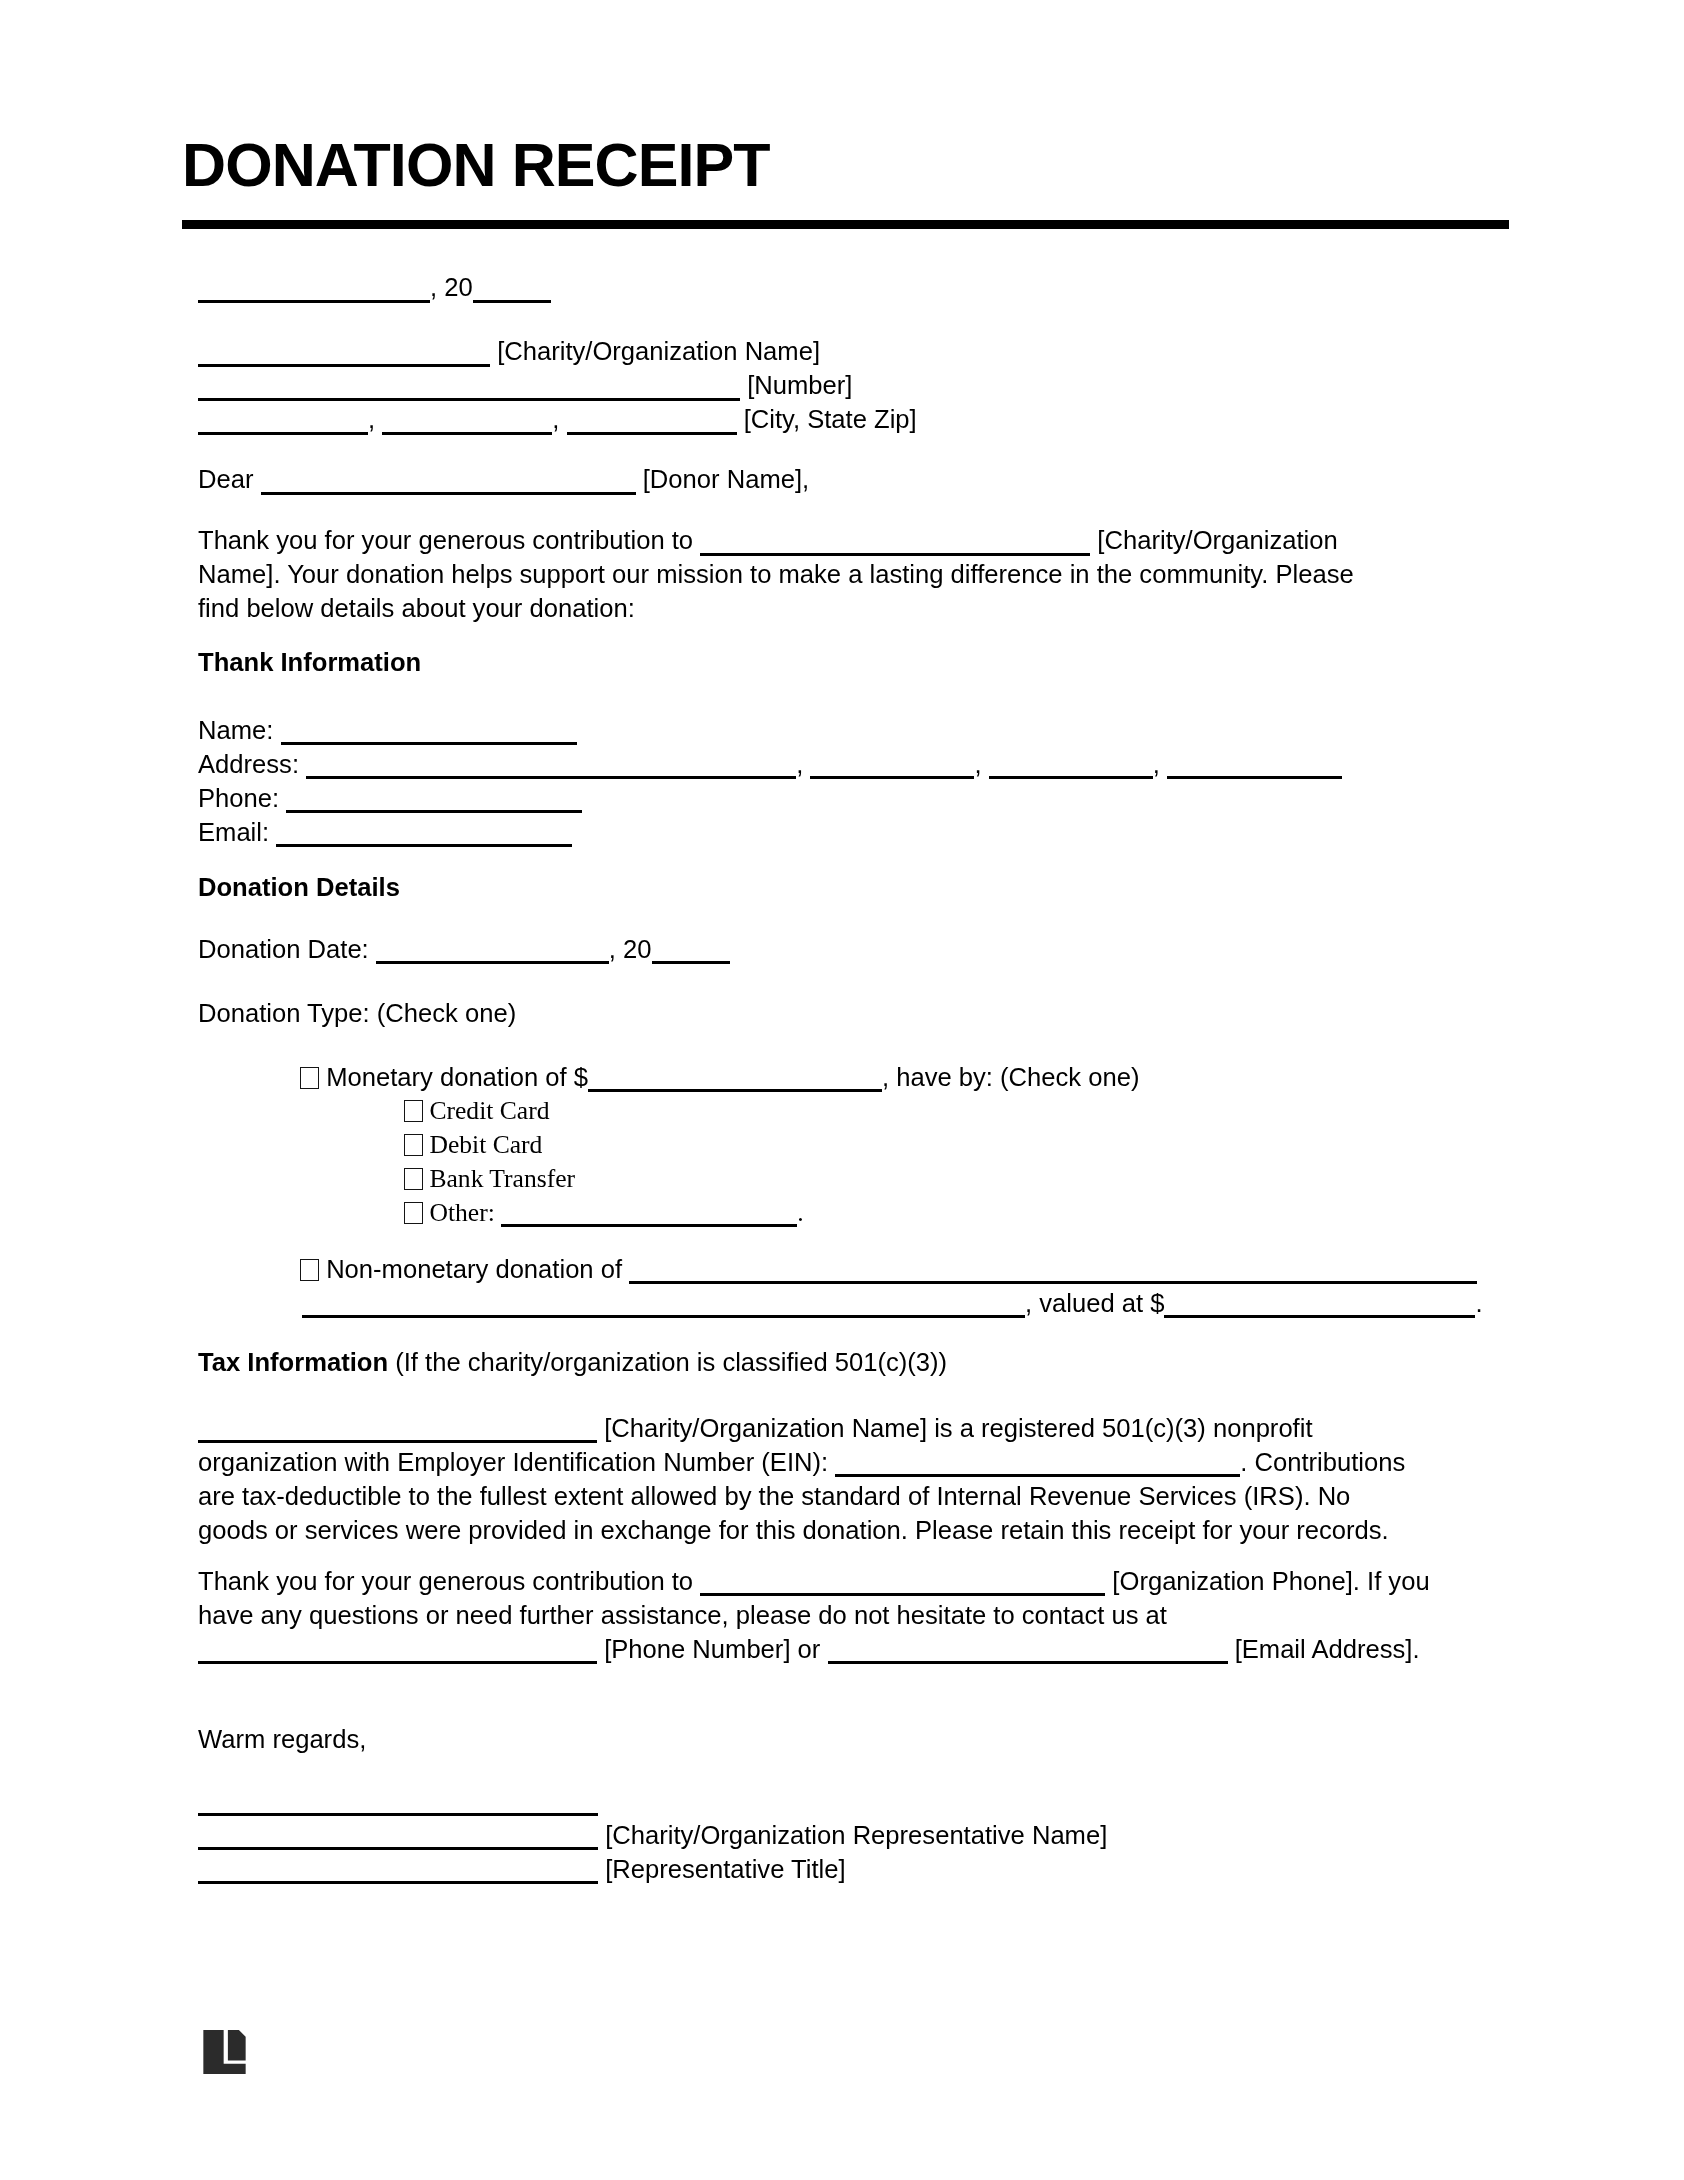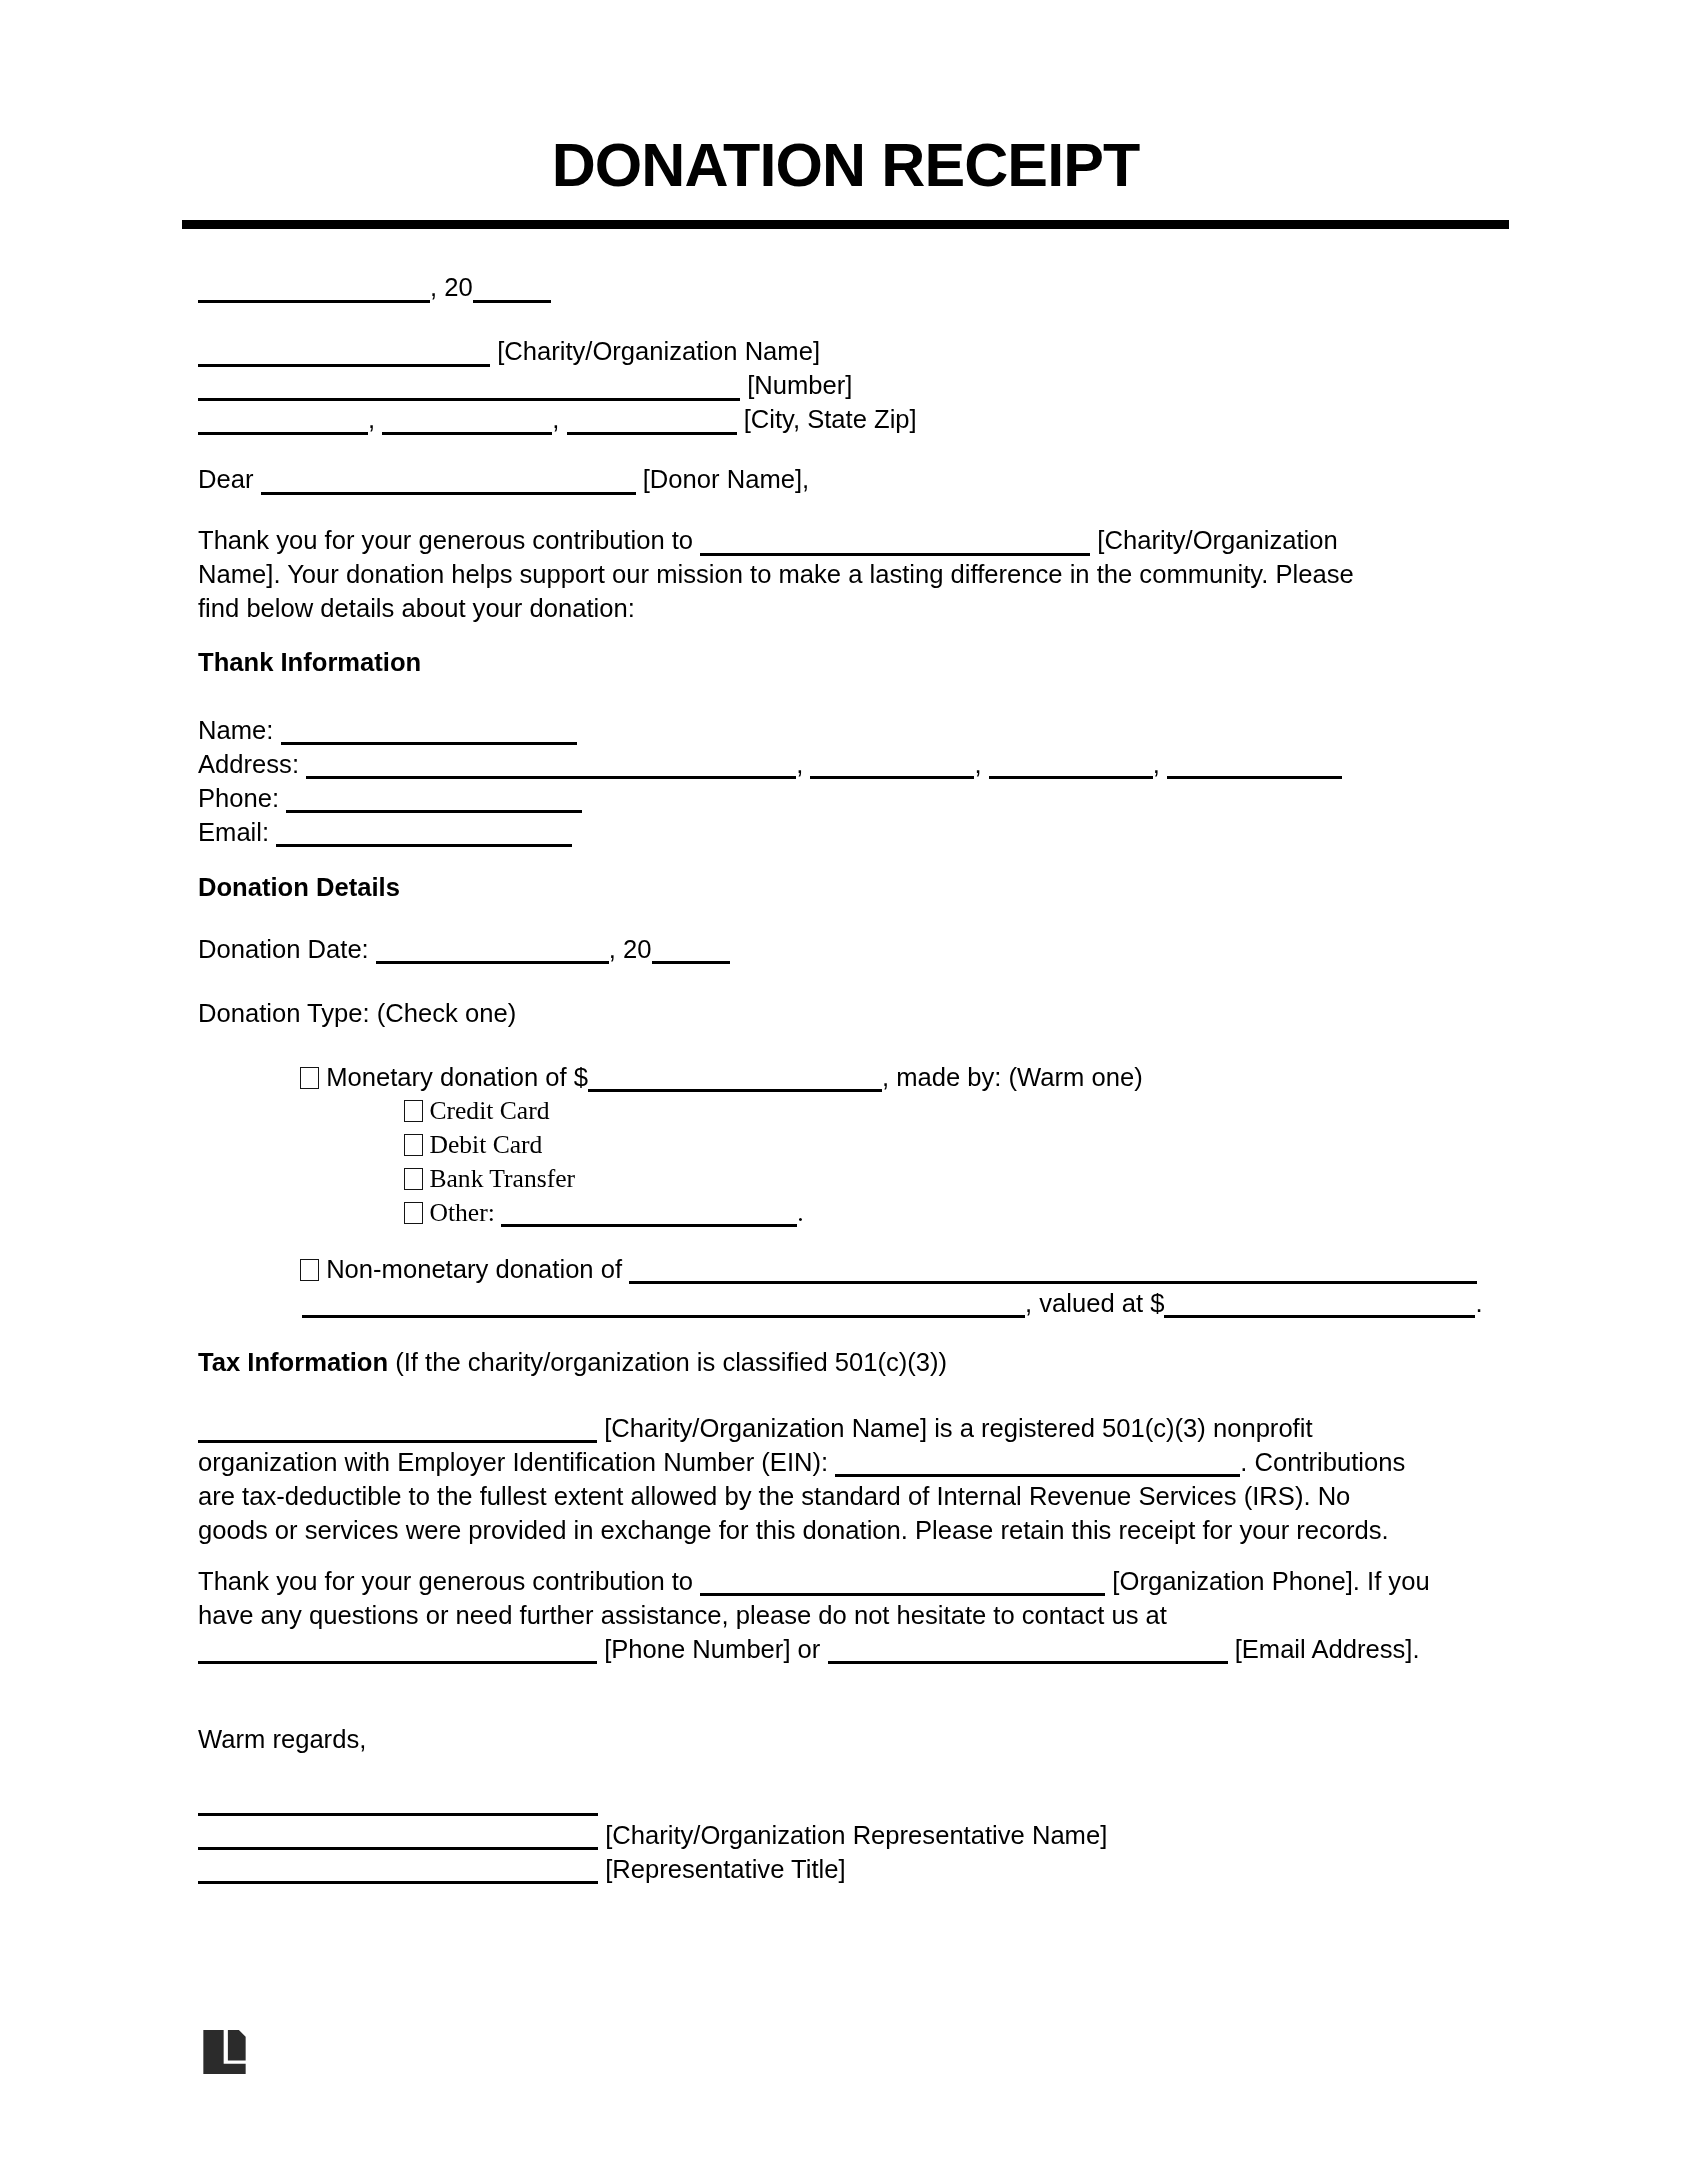--- a/index.html
+++ b/index.html
@@ -8,21 +8,21 @@
     width:1685px;height:2181px;
     background:#ffffff;
     box-sizing:border-box;
     padding:129px 170px 0 198px;
     font-family:"Liberation Sans", sans-serif;
     font-size:25.6px;line-height:34px;color:#000;
   }
   .title{
     margin:0 0 0 -16px;width:1327px;
     font-size:61px;line-height:72px;font-weight:bold;
-    letter-spacing:-0.9px;text-align:center;white-space:nowrap;
+    letter-spacing:-0.9px;white-space:nowrap;
   }
   .rule{height:9.4px;background:#000;margin:19px 0 0 -16px;width:1327px;}
   .line{white-space:nowrap;}
   .blank{display:inline-block;height:22px;border-bottom:3.4px solid #000;vertical-align:-6.8px;}
   .cb{display:inline-block;width:17px;height:20.4px;border:1.7px solid #151515;vertical-align:-3.4px;background:#fff;}
   .bold{font-weight:bold;}
   .date-top{margin-top:41px;}
   .org-top{margin-top:30px;}
   .dear{margin-top:25.6px;}
   .intro{margin-top:27px;}
@@ -108,21 +108,21 @@
 
   <div class="line ddate">
     <span>Donation Date:</span>
     <span class="blank" style="width:233px"></span><span>, 20</span><span class="blank" style="width:78px"></span>
   </div>
 
   <div class="line dtype">Donation Type: (Check one)</div>
 
   <div class="line monetary">
     <span class="cb"></span>
-    <span>Monetary donation of $</span><span class="blank" style="width:294px"></span><span>, made by: (Warm one)</span>
+    <span>Monetary donation of $</span><span class="blank" style="width:294px"></span><span>, have by: (Check one)</span>
   </div>
 
   <div class="line method">
     <span class="cb"></span>
     <span>Credit Card</span>
   </div>
   <div class="line method">
     <span class="cb"></span>
     <span>Debit Card</span>
   </div>

